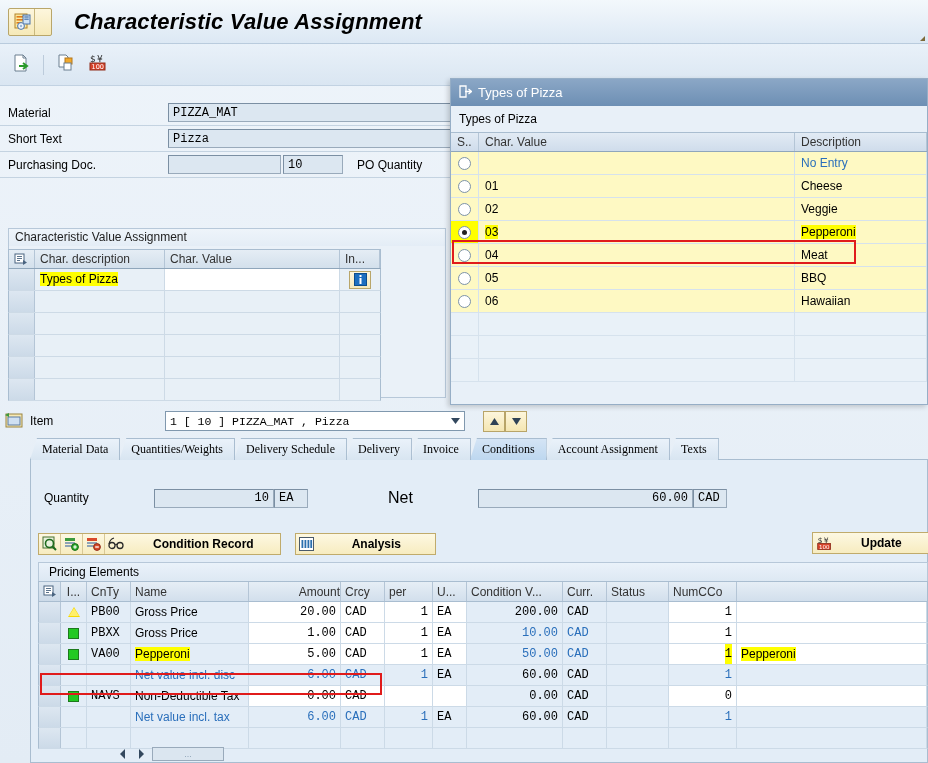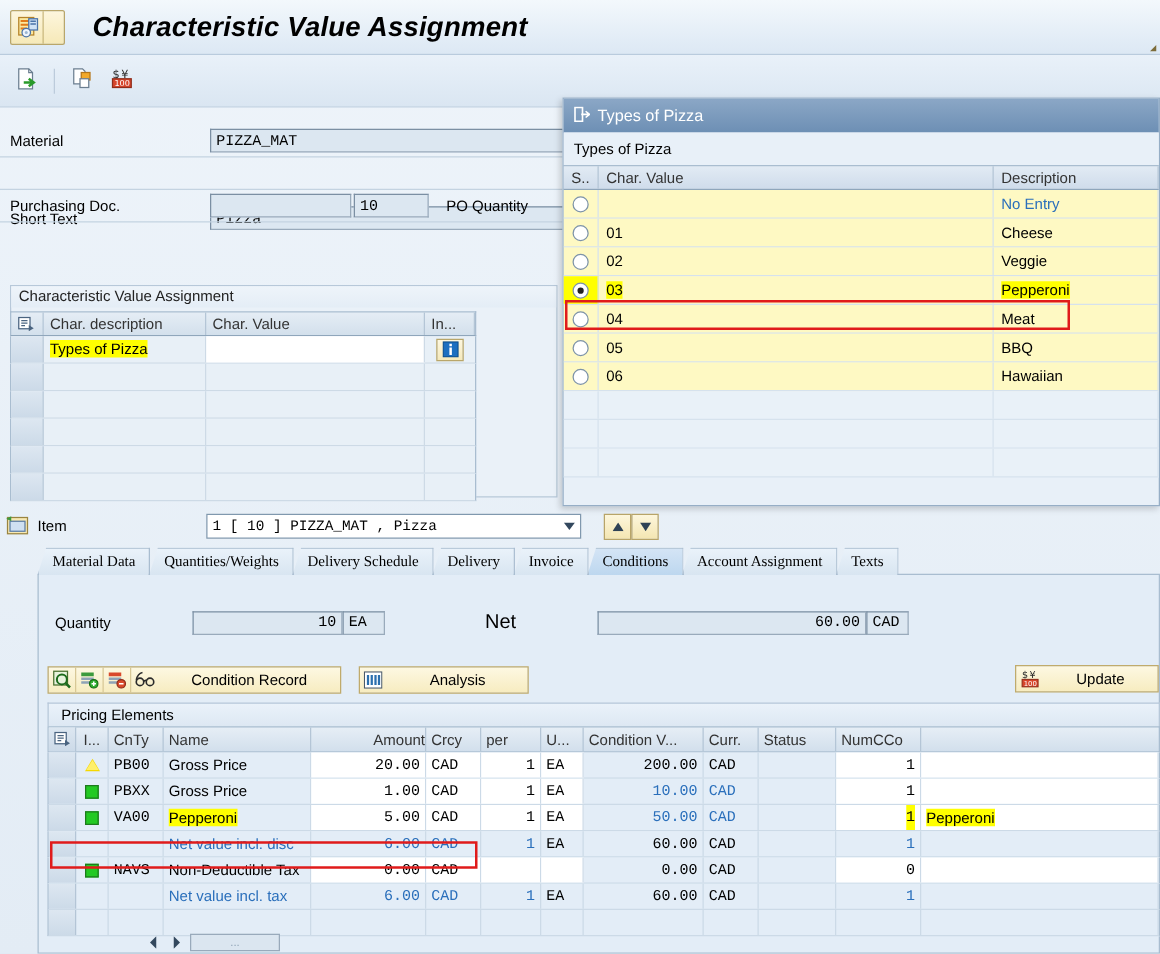--- a/index.html
+++ b/index.html
@@ -127,21 +127,21 @@
     border-top-color:#7b8fa3; border-left-color:#7b8fa3;
     font-family:"Liberation Mono", monospace; font-size:12px; display:flex;
     align-items:center; padding:0 4px; }
 
   
   .condbar { position:absolute; left:38px; top:532px; height:23px; display:flex; align-items:center; }
   .ybtn { height:22px; background:linear-gradient(#fdf8e2,#f7ecc0); border:1px solid #c0ab6c;
     display:flex; align-items:center; font-size:12px; }
   .ybtn .ico { width:22px; height:20px; display:flex; align-items:center; justify-content:center;
      border-right:1px solid #d8c896; }
-  .ybtn .lbl { padding:0 26px; }
+  .ybtn .lbl { padding:0 26px;font-weight:bold; }
   .upd { position:absolute; left:812px; top:532px; }
 
   
   .peheader { position:absolute; left:38px; top:562px; width:890px; height:19px;
      background:linear-gradient(#eaf2fa,#dde8f3); border:1px solid #b7c8d9; border-bottom:none;
      font-size:12px; padding-left:10px; line-height:18px; }
   .petbl { position:absolute; left:38px; top:581px; width:890px; }
   .peh { display:flex; height:21px; background:linear-gradient(#e6eef6,#d2dfec);
      border:1px solid #a9bdd0; }
   .peh div { border-right:1px solid #b4c5d6; line-height:20px; padding-left:4px;
@@ -236,21 +236,21 @@
       </span>
     </div>
   </div>
 
   <div class="formarea">
     <div class="frow" style="top:16px;">
       <div class="flabel">Material</div>
       <div class="finput wide">PIZZA_MAT</div>
     </div>
     <div class="fsep" style="top:39px;"></div>
-    <div class="frow" style="top:42px;margin-top:36px;">
+    <div class="frow" style="top:42px;">
       <div class="flabel">Short Text</div>
       <div class="finput wide">Pizza</div>
     </div>
     <div class="fsep" style="top:65px;"></div>
     <div class="frow" style="top:68px;">
       <div class="flabel">Purchasing Doc.</div>
       <div class="finput blank"></div>
       <div class="finput small" style="margin-left:2px;">10</div>
       <div style="margin-left:14px;font-size:12px;">PO Quantity</div>
     </div>

